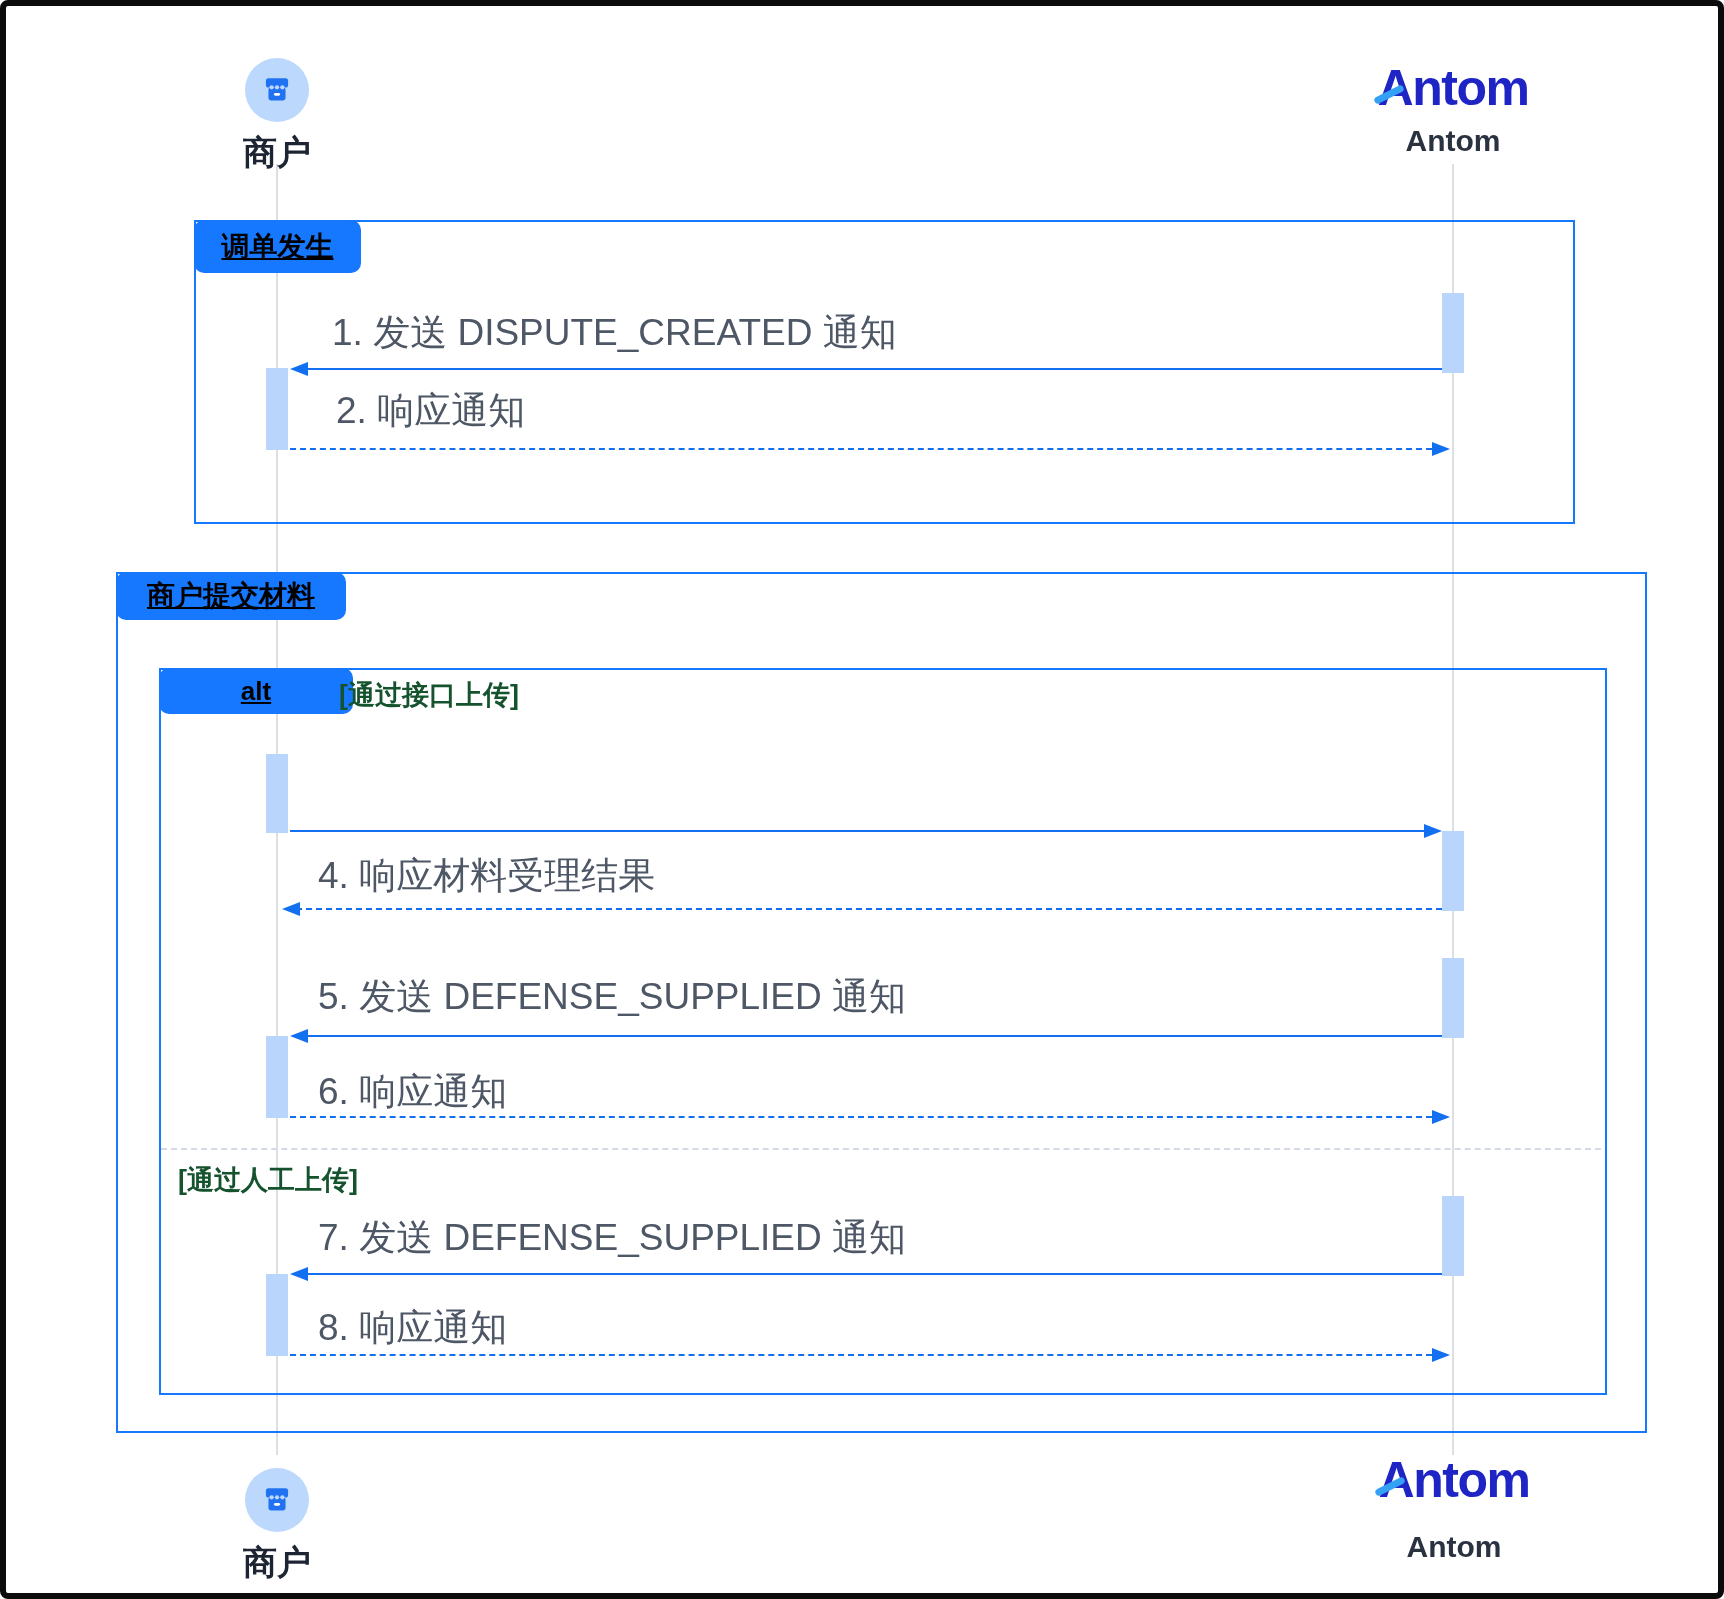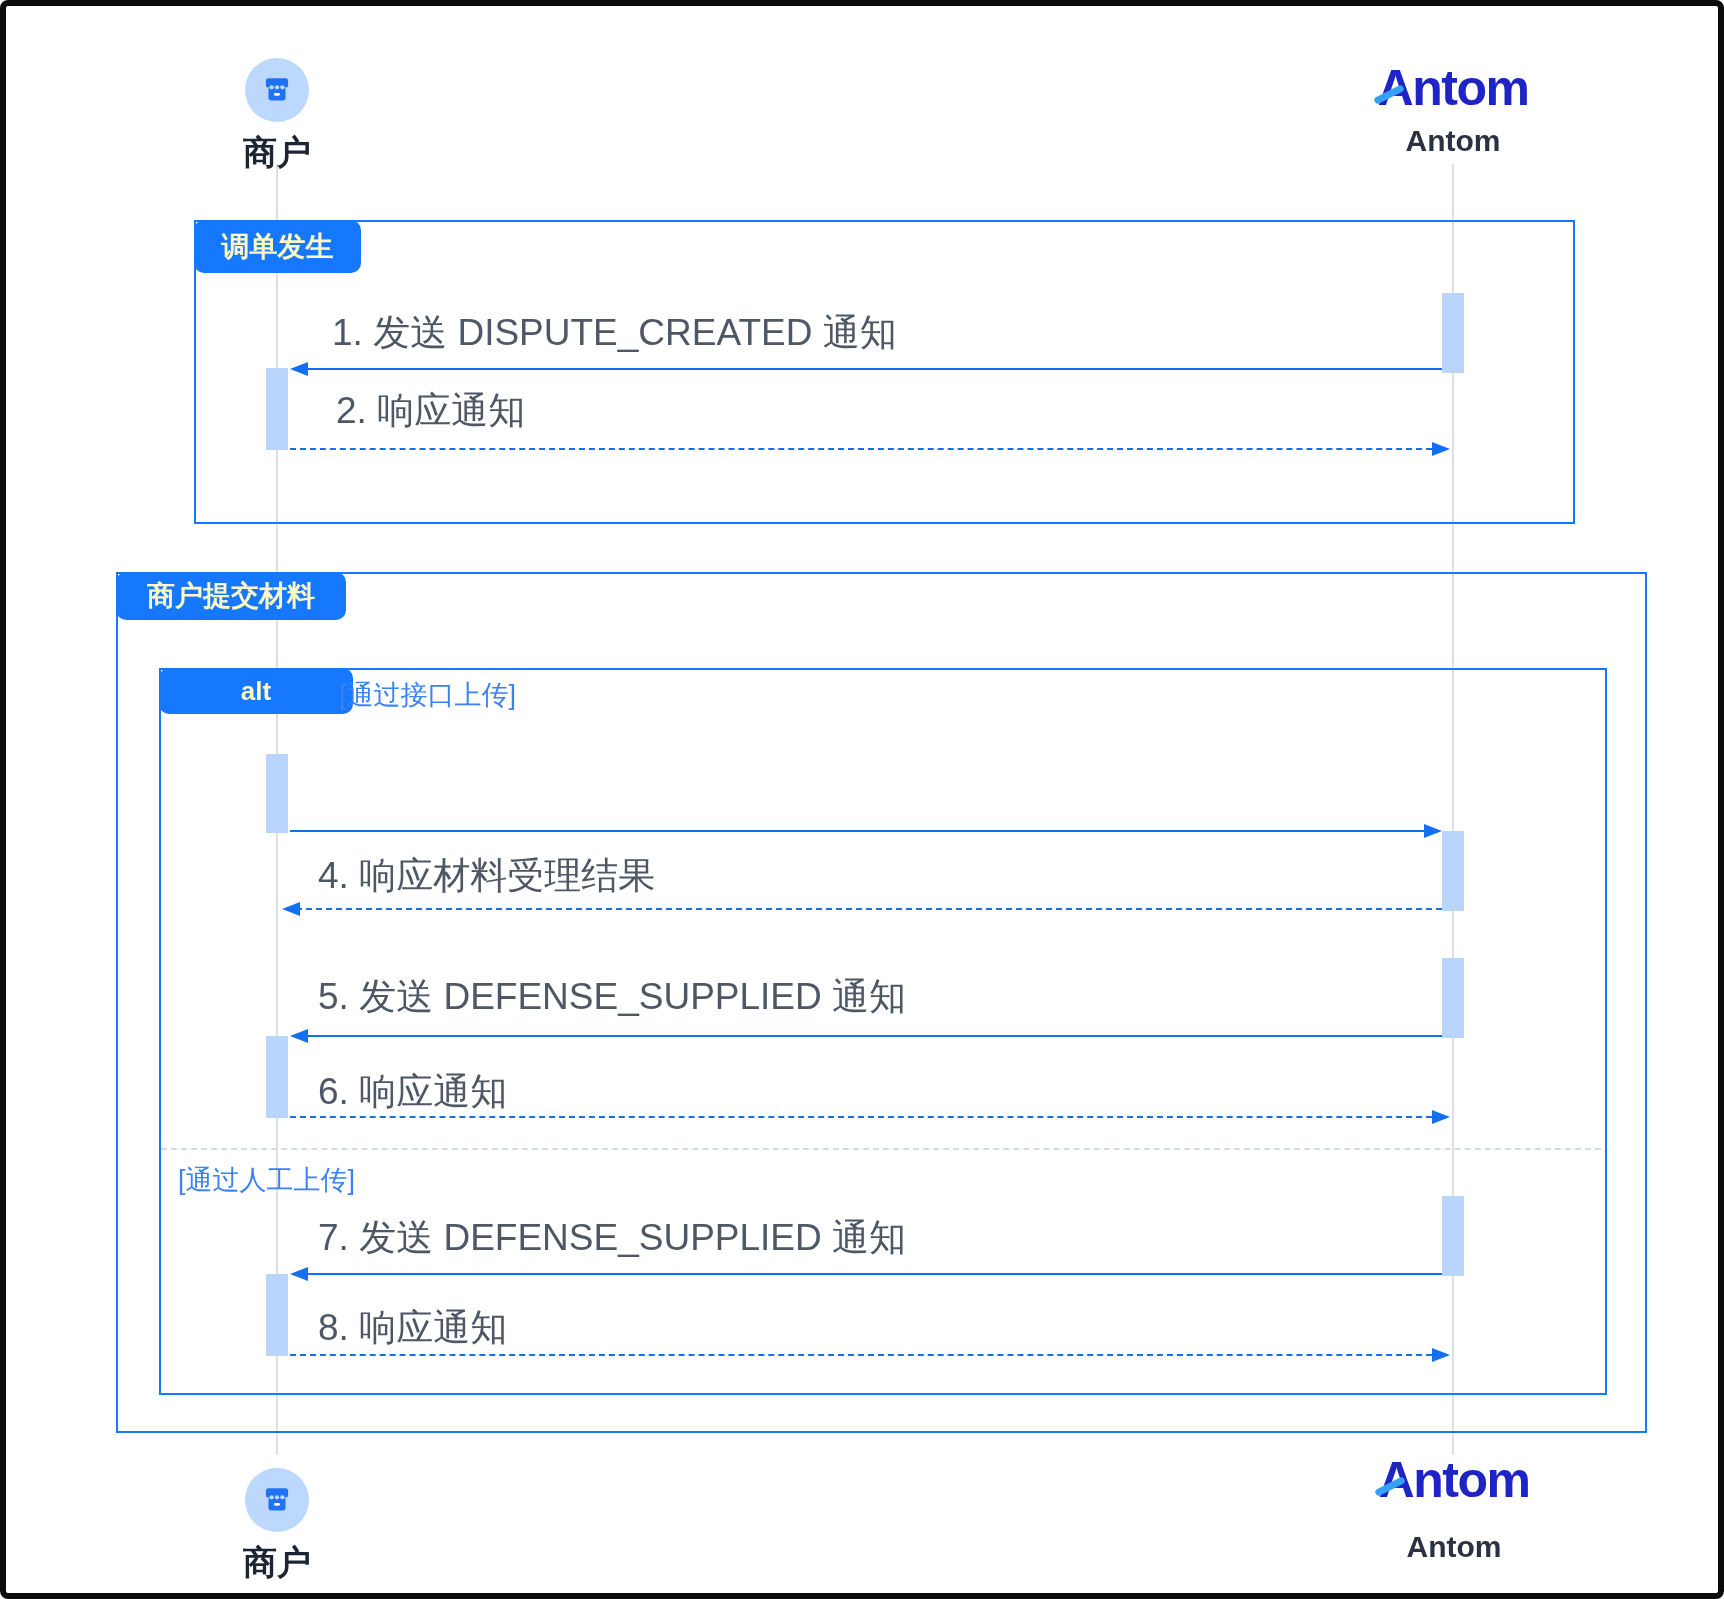--- a/index.html
+++ b/index.html
@@ -14,23 +14,23 @@
           display:flex;align-items:center;justify-content:center;}
   .avatar svg{width:38px;height:38px;}
   .actor-label{position:absolute;width:200px;text-align:center;font-size:34px;font-weight:800;color:#1d2433;z-index:5;}
   .antom-label{position:absolute;width:200px;text-align:center;font-size:30px;font-weight:700;color:#2a3140;z-index:5;}
   .antom-logo{position:absolute;width:200px;height:46px;text-align:center;z-index:5;
               font-size:50px;line-height:44px;font-weight:800;letter-spacing:-1.5px;color:#1f25c4;}
   .antom-logo .accent{position:absolute;left:20px;top:25px;width:32px;height:7px;border-radius:4px;
               background:#35a1f5;transform:rotate(-27deg);z-index:6;}
   
   .frame{position:absolute;border:2px solid #1677ff;background:transparent;z-index:1;}
-  .frame-badge{position:absolute;background:#1677ff;border-radius:10px;color:#fef9c3;
-               font-weight:700;font-size:28px;display:flex;align-items:center;justify-content:center;z-index:3;}
-  .guard{position:absolute;font-size:27px;font-weight:400;color:#3b82f6;z-index:3;white-space:nowrap;}
+  .frame-badge{position:absolute;background:#1677ff;border-radius:10px;color:#000000;
+               font-weight:700;font-size:28px;display:flex;align-items:center;justify-content:center;z-index:3;text-decoration:underline;}
+  .guard{position:absolute;font-size:27px;font-weight:700;color:#14532d;z-index:3;white-space:nowrap;}
   .alt-divider{position:absolute;height:0;border-top:2px dashed #d3dae6;z-index:2;}
   
   .act{position:absolute;width:22px;background:#b9d5fc;z-index:4;}
   
   .msg-label{position:absolute;font-size:37px;color:#4e5765;z-index:6;white-space:nowrap;line-height:34px;}
   .msg-label .b{font-weight:700;color:#474f5c;}
   .msg-line{position:absolute;height:0;z-index:5;}
   .msg-line.solid{border-top:2px solid #1270f0;}
   .msg-line.dashed{border-top:2px dashed #1270f0;}
   .head{position:absolute;width:0;height:0;z-index:6;}

